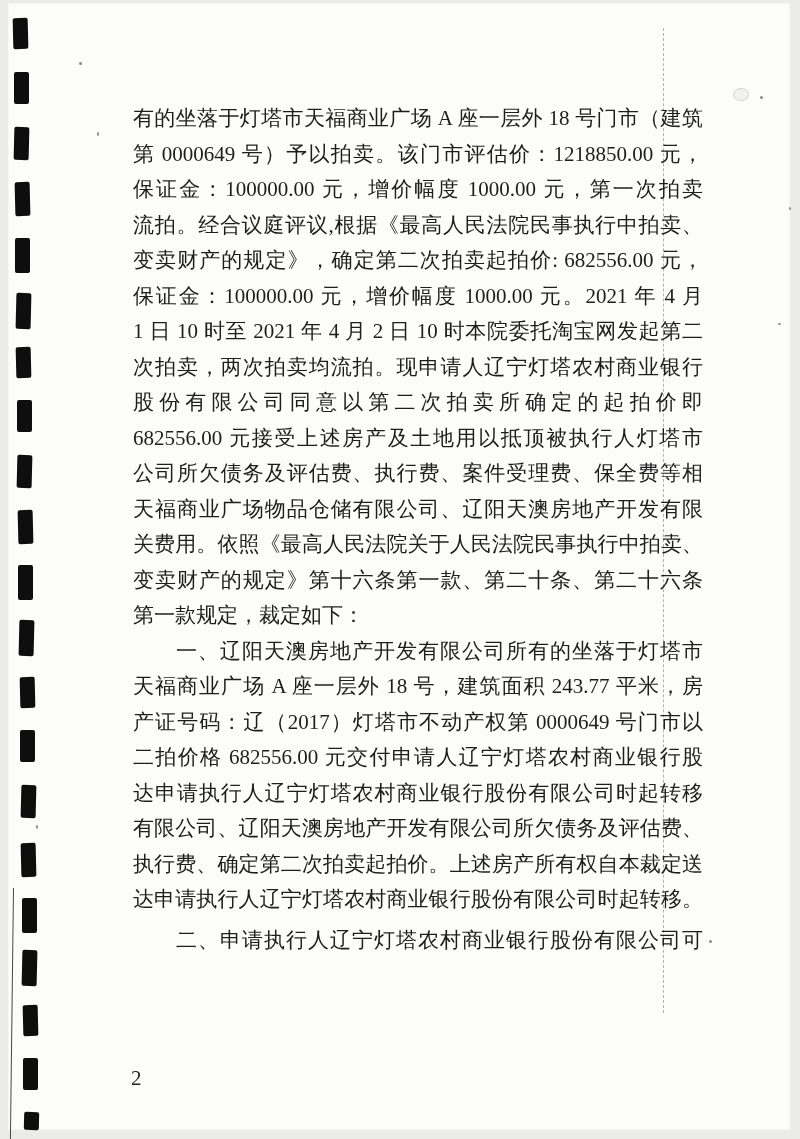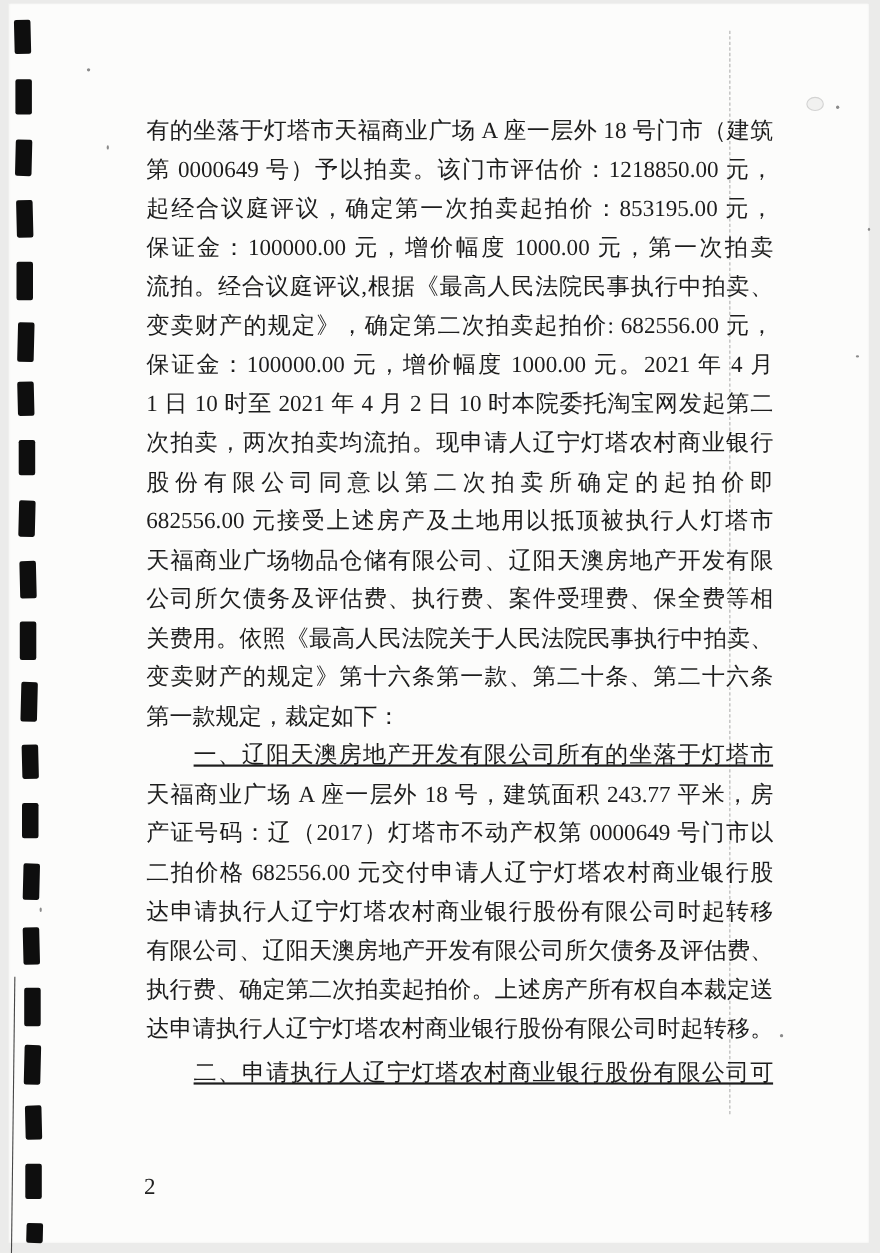--- a/index.html
+++ b/index.html
@@ -58,51 +58,50 @@
   .line {
     height: 35.5px;
     line-height: 35.5px;
     overflow: hidden;
   }
   .line.just {
     text-align: justify;
     text-align-last: justify;
     text-justify: inter-character;
   }
-  .line.indent { padding-left: 43px; text-decoration: underline; }
+  .line.indent { padding-left: 43px; }
   .line.gap { margin-top: 5px; }
   .page-number {
     position: absolute;
     left: 131px; top: 1063px;
     font-size: 21px;
     color: #222;
     line-height: 30px;
   }
 </style>
 </head>
 <body>
 
 <div class="page"></div>
 
 <div class="fold-line"></div>
 
 <div class="text-block">
     <div class="line just">有的坐落于灯塔市天福商业广场 A 座一层外 18 号门市（建筑</div>
     <div class="line just">第 0000649 号）予以拍卖。该门市评估价：1218850.00 元，</div>
-    <div class="line just">起经合议庭评议，确定第一次拍卖起拍价：853195.00 元，</div>
     <div class="line just">保证金：100000.00 元，增价幅度 1000.00 元，第一次拍卖</div>
     <div class="line just">流拍。经合议庭评议,根据《最高人民法院民事执行中拍卖、</div>
     <div class="line just">变卖财产的规定》，确定第二次拍卖起拍价: 682556.00 元，</div>
     <div class="line just">保证金：100000.00 元，增价幅度 1000.00 元。2021 年 4 月</div>
     <div class="line just">1 日 10 时至 2021 年 4 月 2 日 10 时本院委托淘宝网发起第二</div>
     <div class="line just">次拍卖，两次拍卖均流拍。现申请人辽宁灯塔农村商业银行</div>
     <div class="line just">股份有限公司同意以第二次拍卖所确定的起拍价即</div>
     <div class="line just">682556.00 元接受上述房产及土地用以抵顶被执行人灯塔市</div>
+    <div class="line just">公司所欠债务及评估费、执行费、案件受理费、保全费等相</div>
     <div class="line just">天福商业广场物品仓储有限公司、辽阳天澳房地产开发有限</div>
-    <div class="line just">公司所欠债务及评估费、执行费、案件受理费、保全费等相</div>
     <div class="line just">关费用。依照《最高人民法院关于人民法院民事执行中拍卖、</div>
     <div class="line just">变卖财产的规定》第十六条第一款、第二十条、第二十六条</div>
     <div class="line">第一款规定，裁定如下：</div>
     <div class="line just indent">一、辽阳天澳房地产开发有限公司所有的坐落于灯塔市</div>
     <div class="line just">天福商业广场 A 座一层外 18 号，建筑面积 243.77 平米，房</div>
     <div class="line just">产证号码：辽（2017）灯塔市不动产权第 0000649 号门市以</div>
     <div class="line just">二拍价格 682556.00 元交付申请人辽宁灯塔农村商业银行股</div>
     <div class="line just">达申请执行人辽宁灯塔农村商业银行股份有限公司时起转移</div>
     <div class="line just">有限公司、辽阳天澳房地产开发有限公司所欠债务及评估费、</div>
     <div class="line just">执行费、确定第二次拍卖起拍价。上述房产所有权自本裁定送</div>

